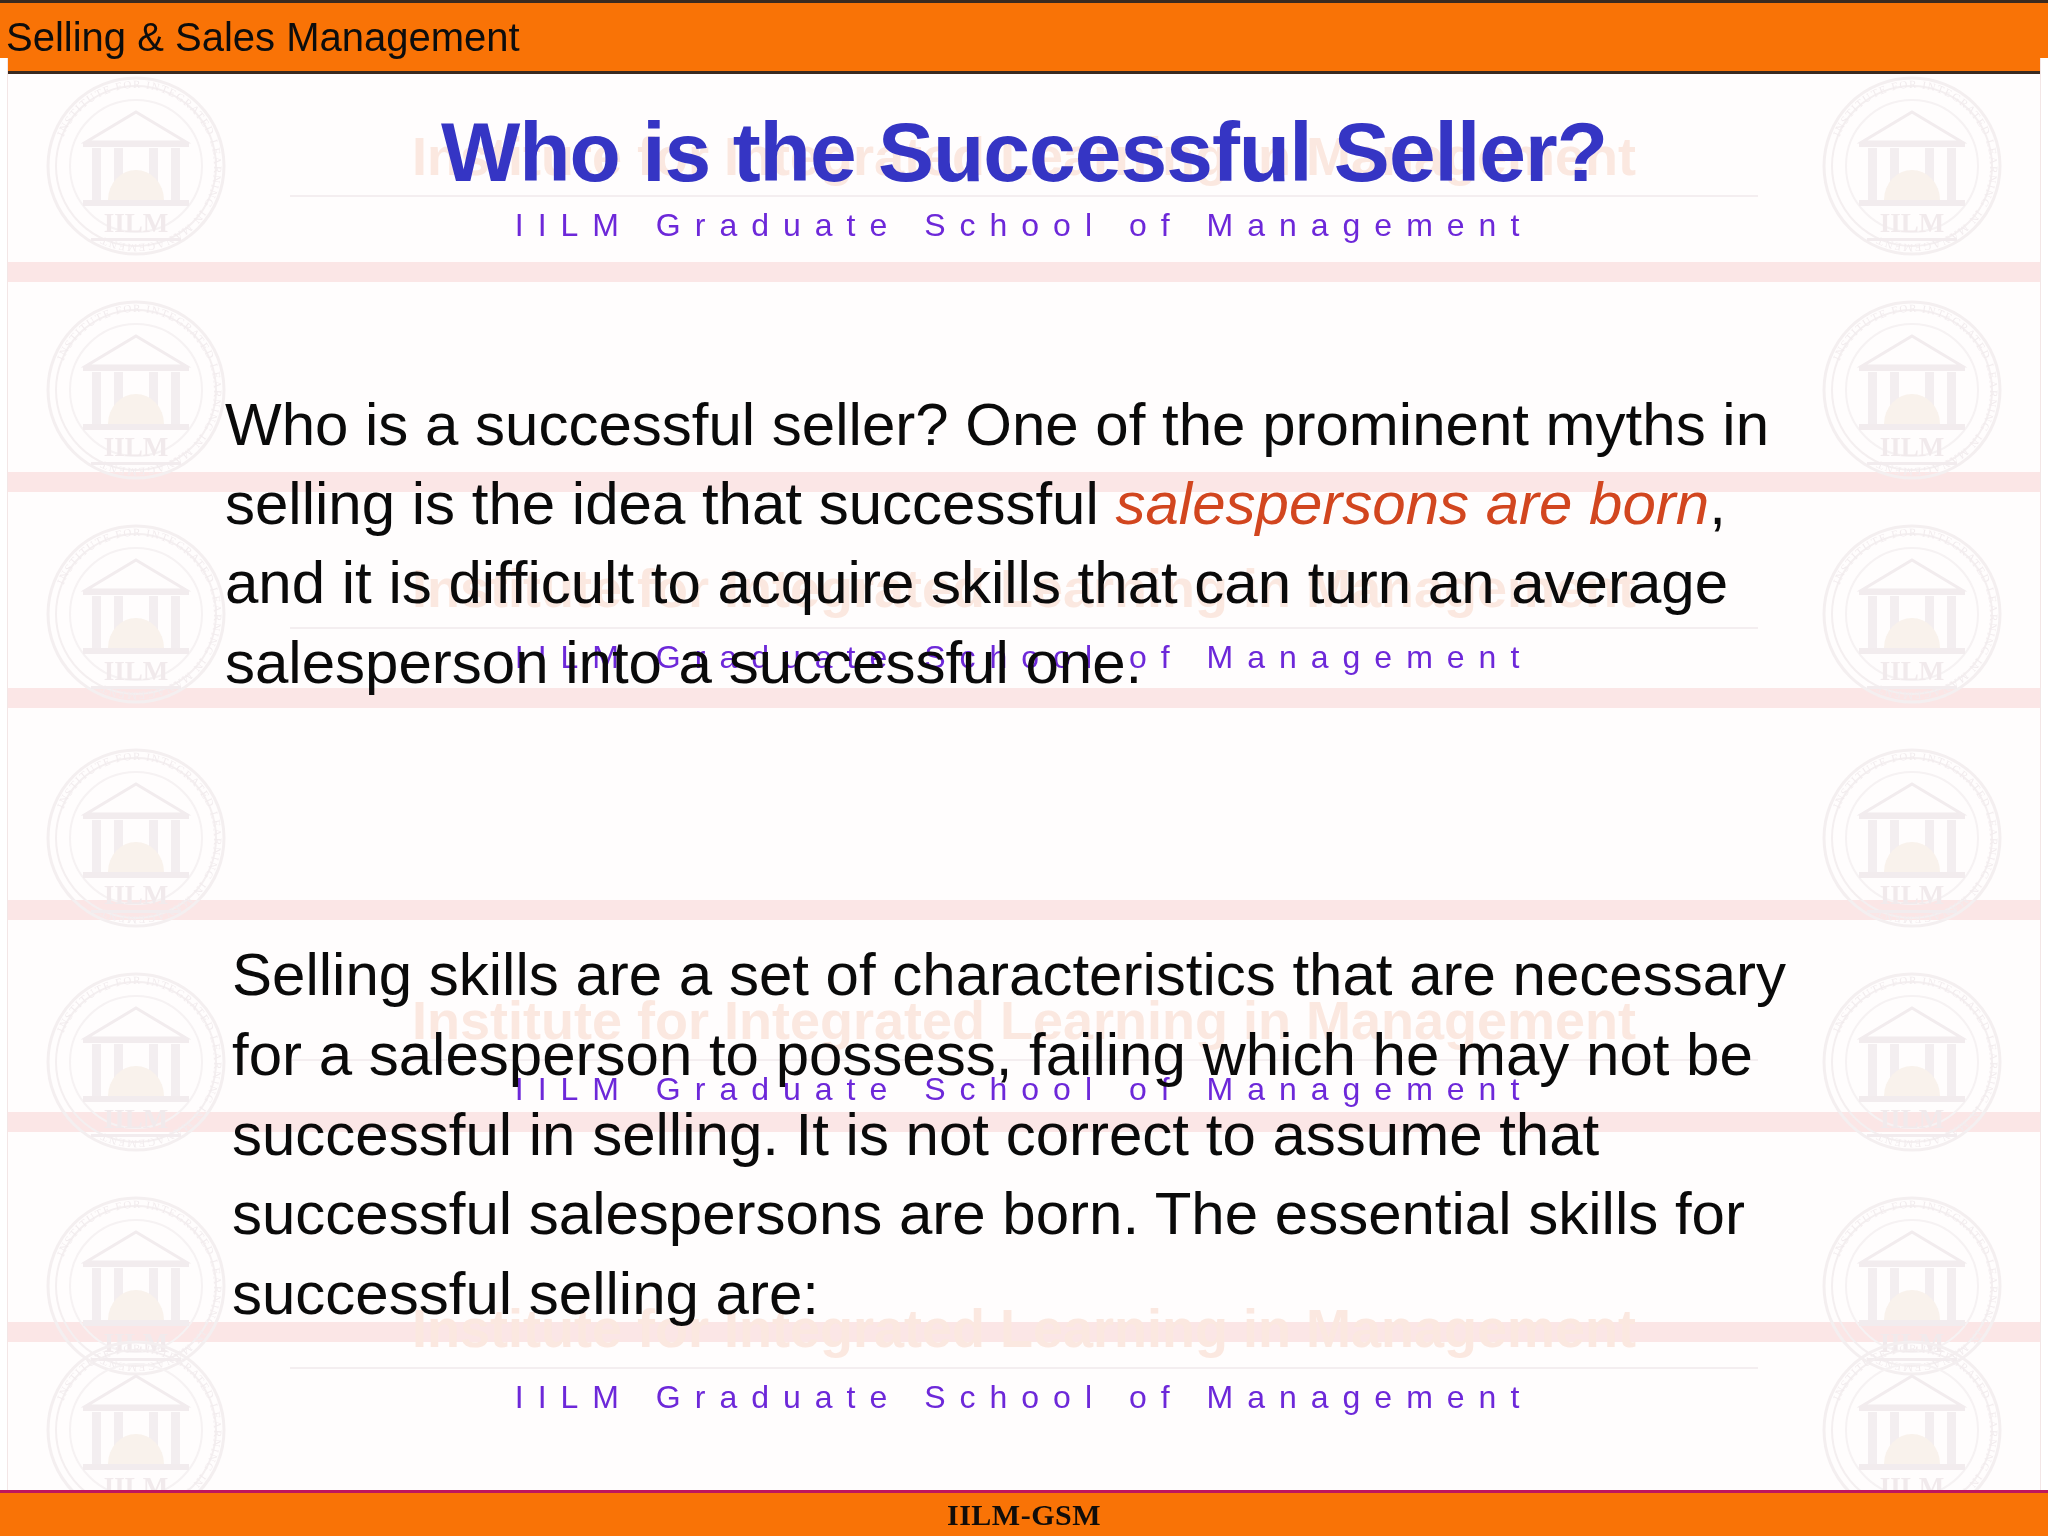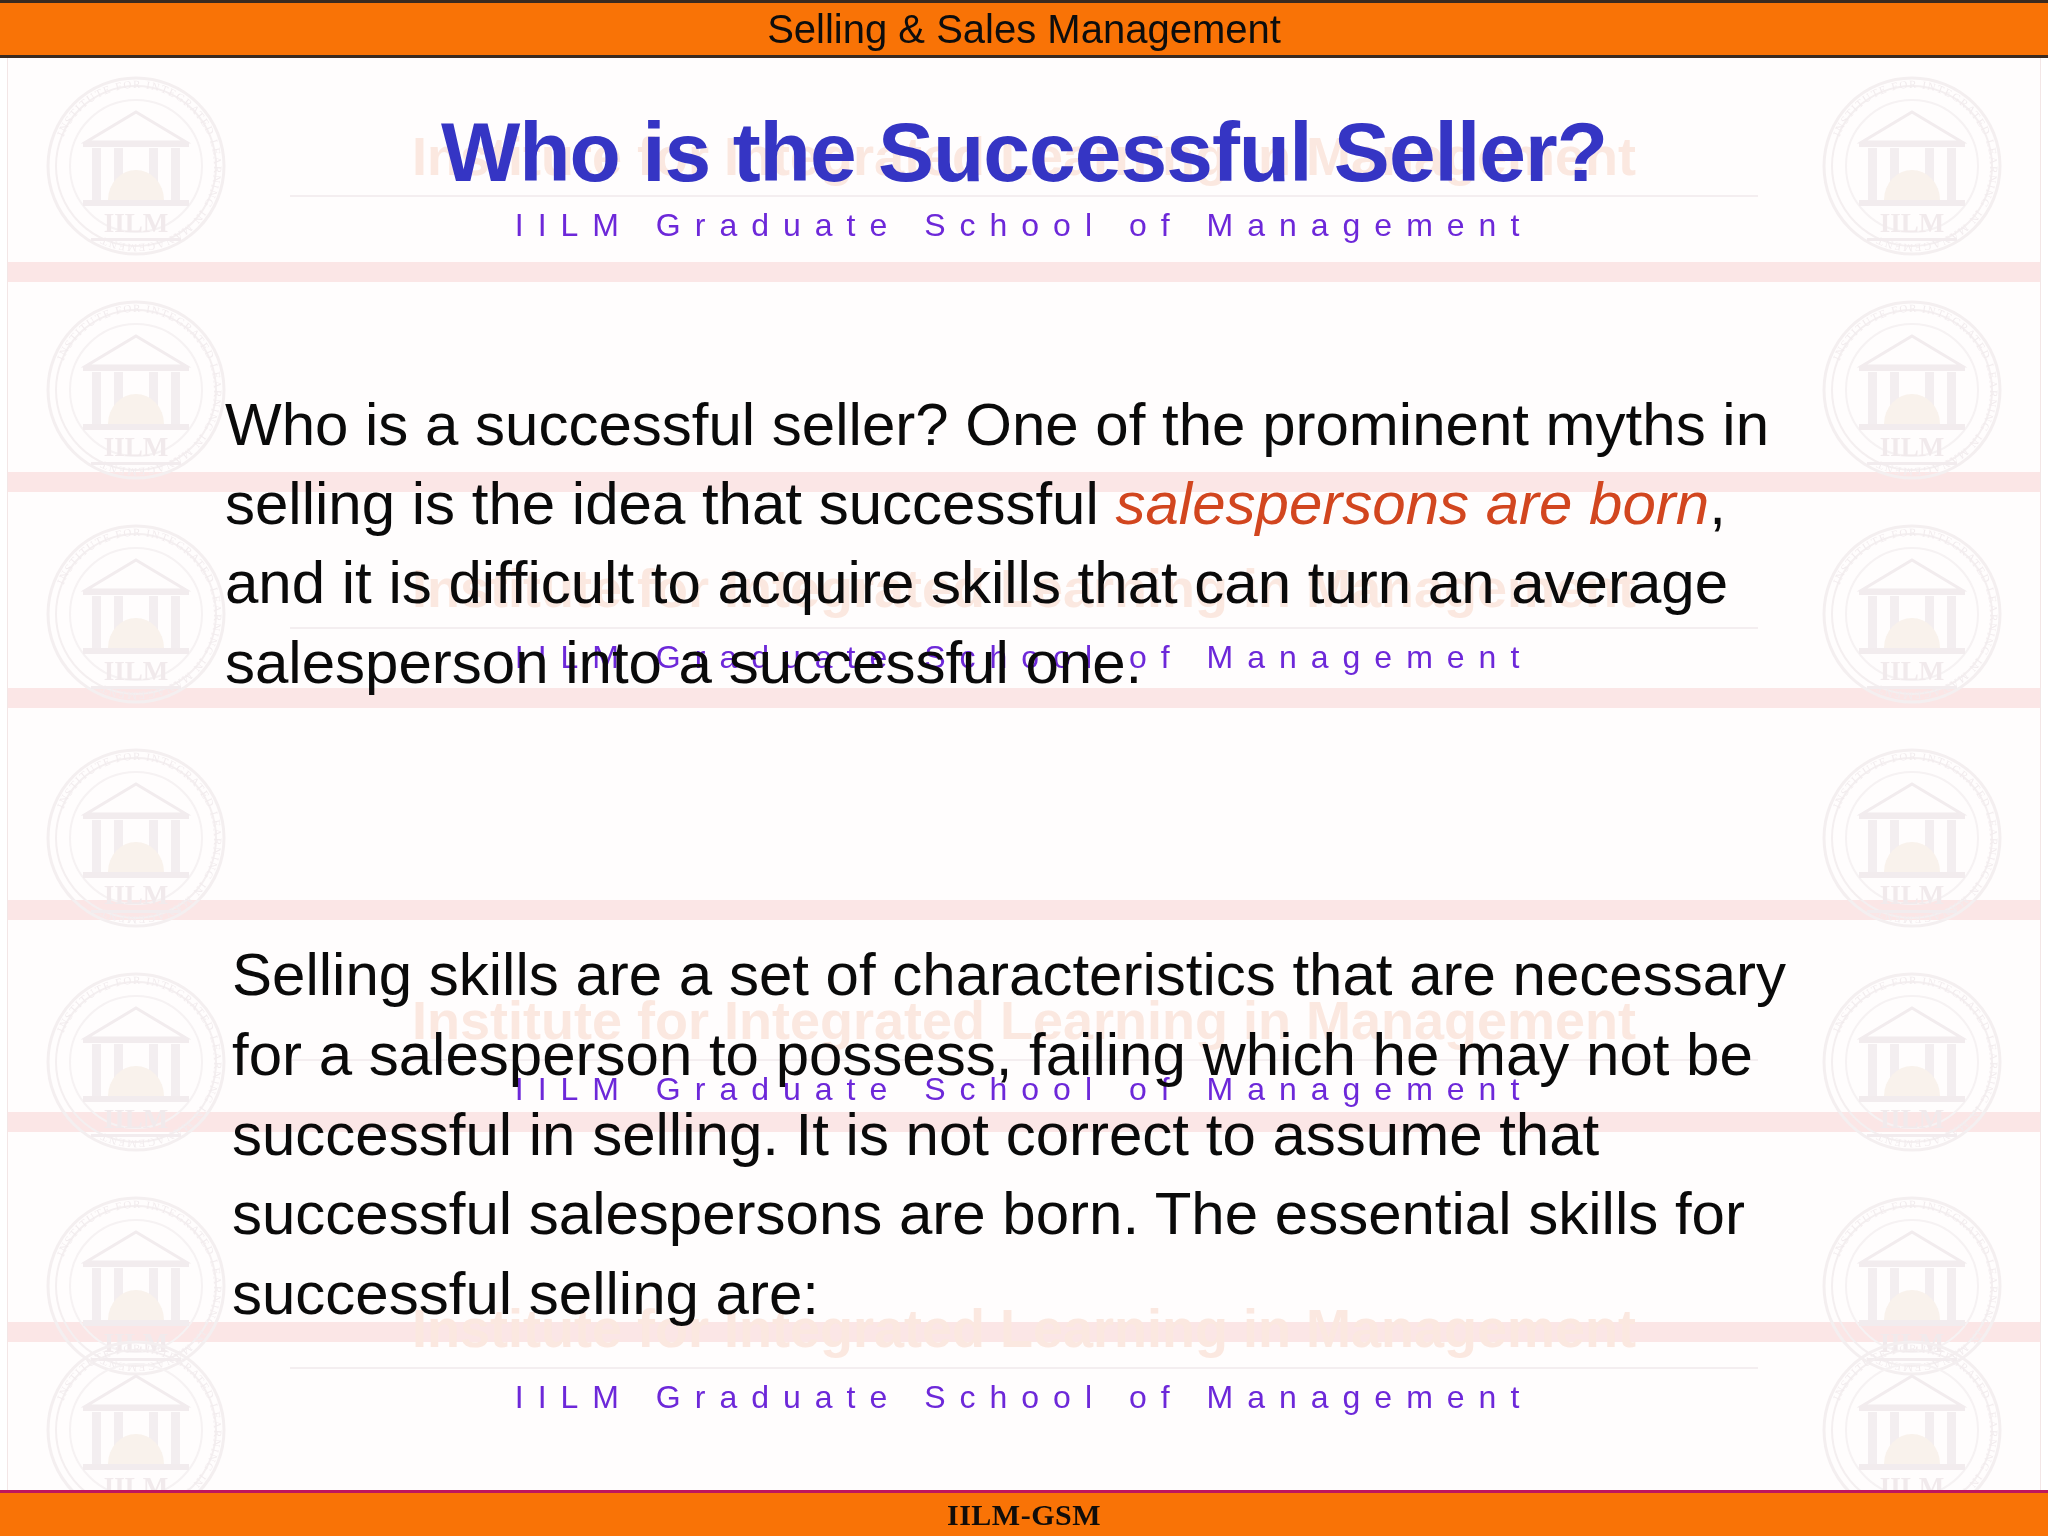--- a/index.html
+++ b/index.html
@@ -88,28 +88,28 @@
     z-index: 2;
     width: 2048px;
     height: 1536px;
   }
 
   
   .header {
     position: absolute;
     left: 0; top: 0;
     width: 2048px;
-    height: 58px;
+    height: 74px;
     background: #f97306;
     border-top: 3px solid #3a2a20;
     border-bottom: 3px solid #3a2a20;
     box-sizing: border-box;
     display: flex;
     align-items: center;
-    justify-content: center;
+    justify-content: flex-start;
     padding: 0 6px;
   }
   .header-left, .header-right {
     font-family: "Liberation Sans", sans-serif;
     font-size: 40px;
     color: #0d0d0d;
     white-space: nowrap;
     line-height: 1;
   }
 

